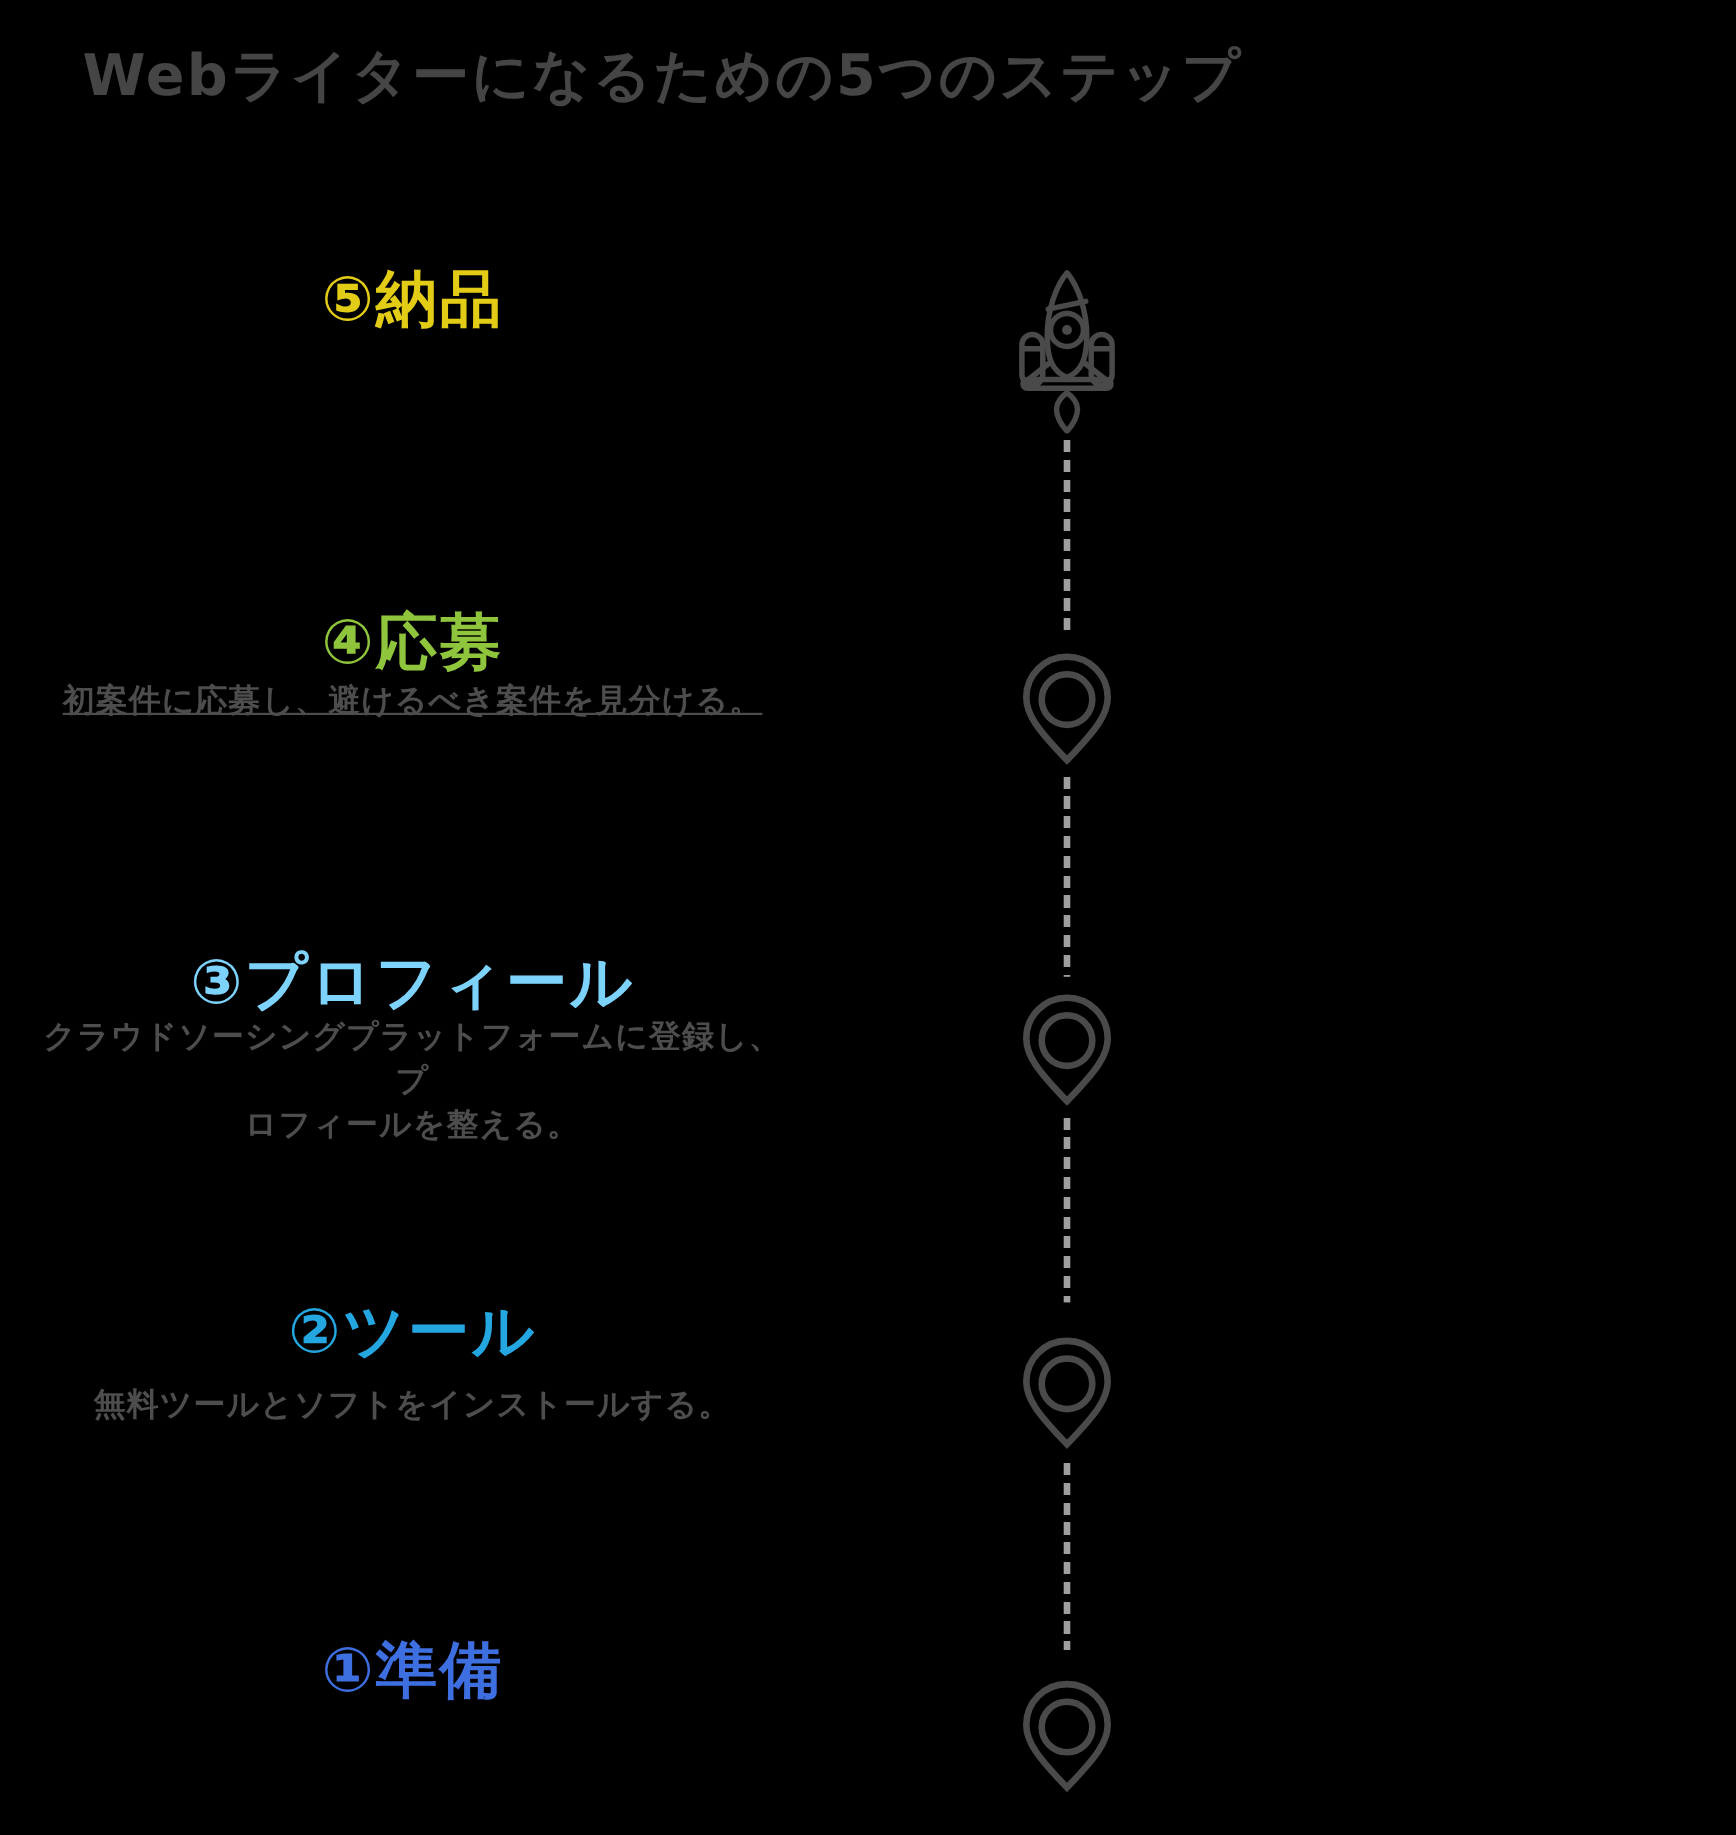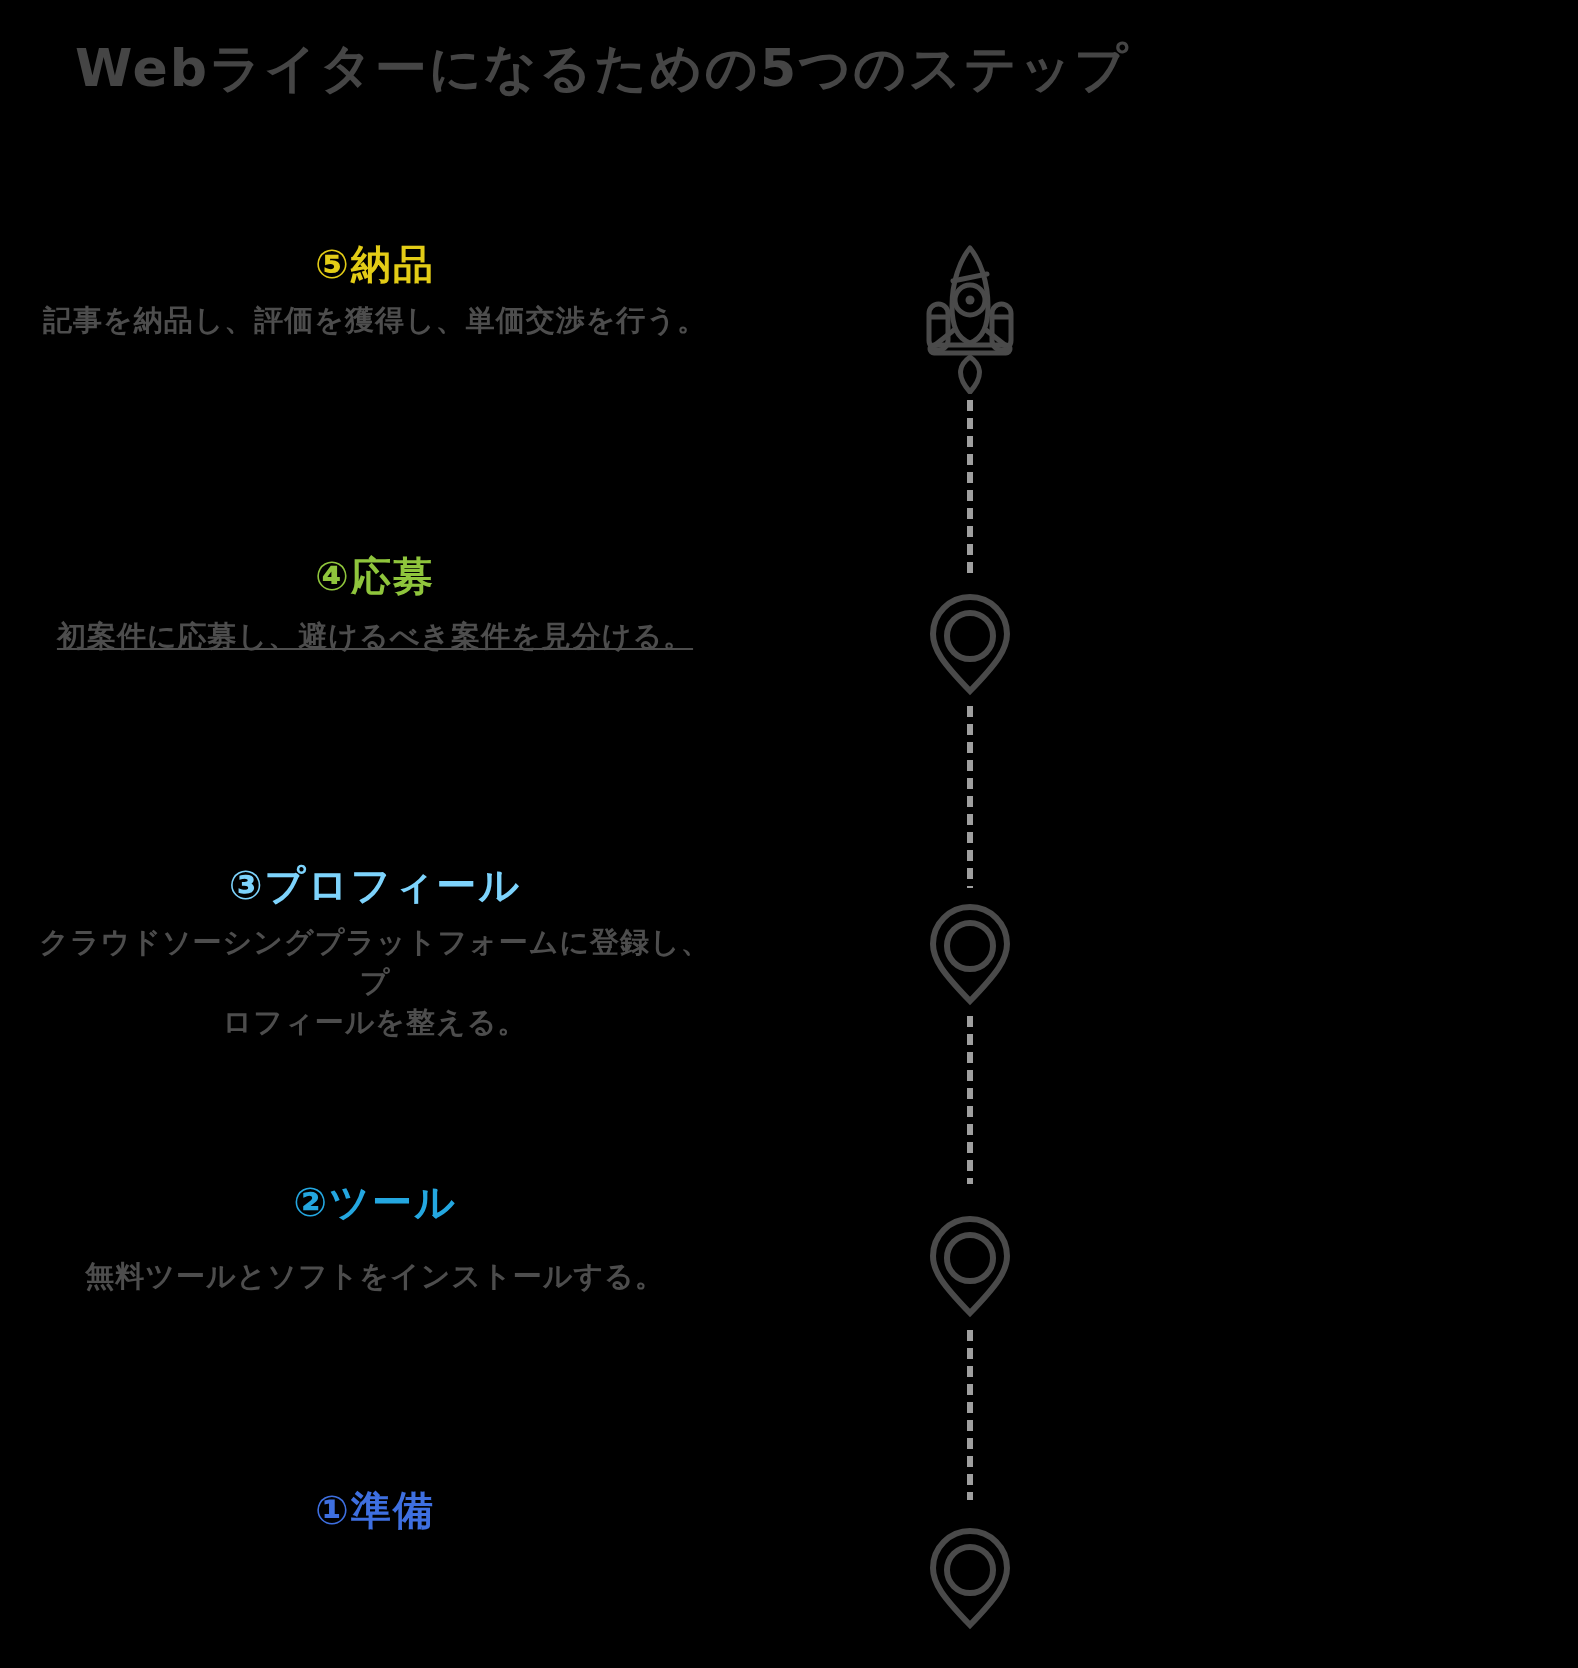--- a/index.html
+++ b/index.html
@@ -12,21 +12,21 @@
   }
   .canvas{position:absolute;inset:0;width:1422px;height:1668px;}
   .title{
     position:absolute;left:75px;top:34px;width:1100px;
     font-size:52px;font-weight:700;letter-spacing:2px;
     white-space:nowrap;
   }
   .step-label{
     position:absolute;left:25px;width:700px;
     text-align:center;
-    font-size:40px;font-weight:700;letter-spacing:2px;
+    font-size:56px;font-weight:700;letter-spacing:2px;
     line-height:1.1;
   }
   .step-desc{
     position:absolute;left:25px;width:700px;
     text-align:center;
     font-size:29px;font-weight:600;letter-spacing:1px;
     line-height:40px;
     color:#4d4d4d;
     white-space:pre-line;
   }
@@ -51,21 +51,20 @@
   .seg4{top:1330px;height:170px;}
 </style>
 </head>
 <body>
 
 <div class="canvas">
 
   <div class="title" style="color: rgb(69, 69, 69);">Webライターになるための5つのステップ</div>
 
   <div class="step-label lbl5" style="color: rgb(227, 204, 22);">⑤納品</div>
-  <div class="step-desc dsc5">記事を納品し、評価を獲得し、単価交渉を行う。</div>
 
   <div class="step-label lbl4" style="color: rgb(143, 197, 60);">④応募</div>
   <div class="step-desc dsc4">初案件に応募し、避けるべき案件を見分ける。</div>
 
   <div class="step-label lbl3" style="color: #7dd3fc;">③プロフィール</div>
   <div class="step-desc dsc3">クラウドソーシングプラットフォームに登録し、プ
 ロフィールを整える。</div>
 
   <div class="step-label lbl2" style="color: rgb(36, 167, 224);">②ツール</div>
   <div class="step-desc dsc2">無料ツールとソフトをインストールする。</div>

